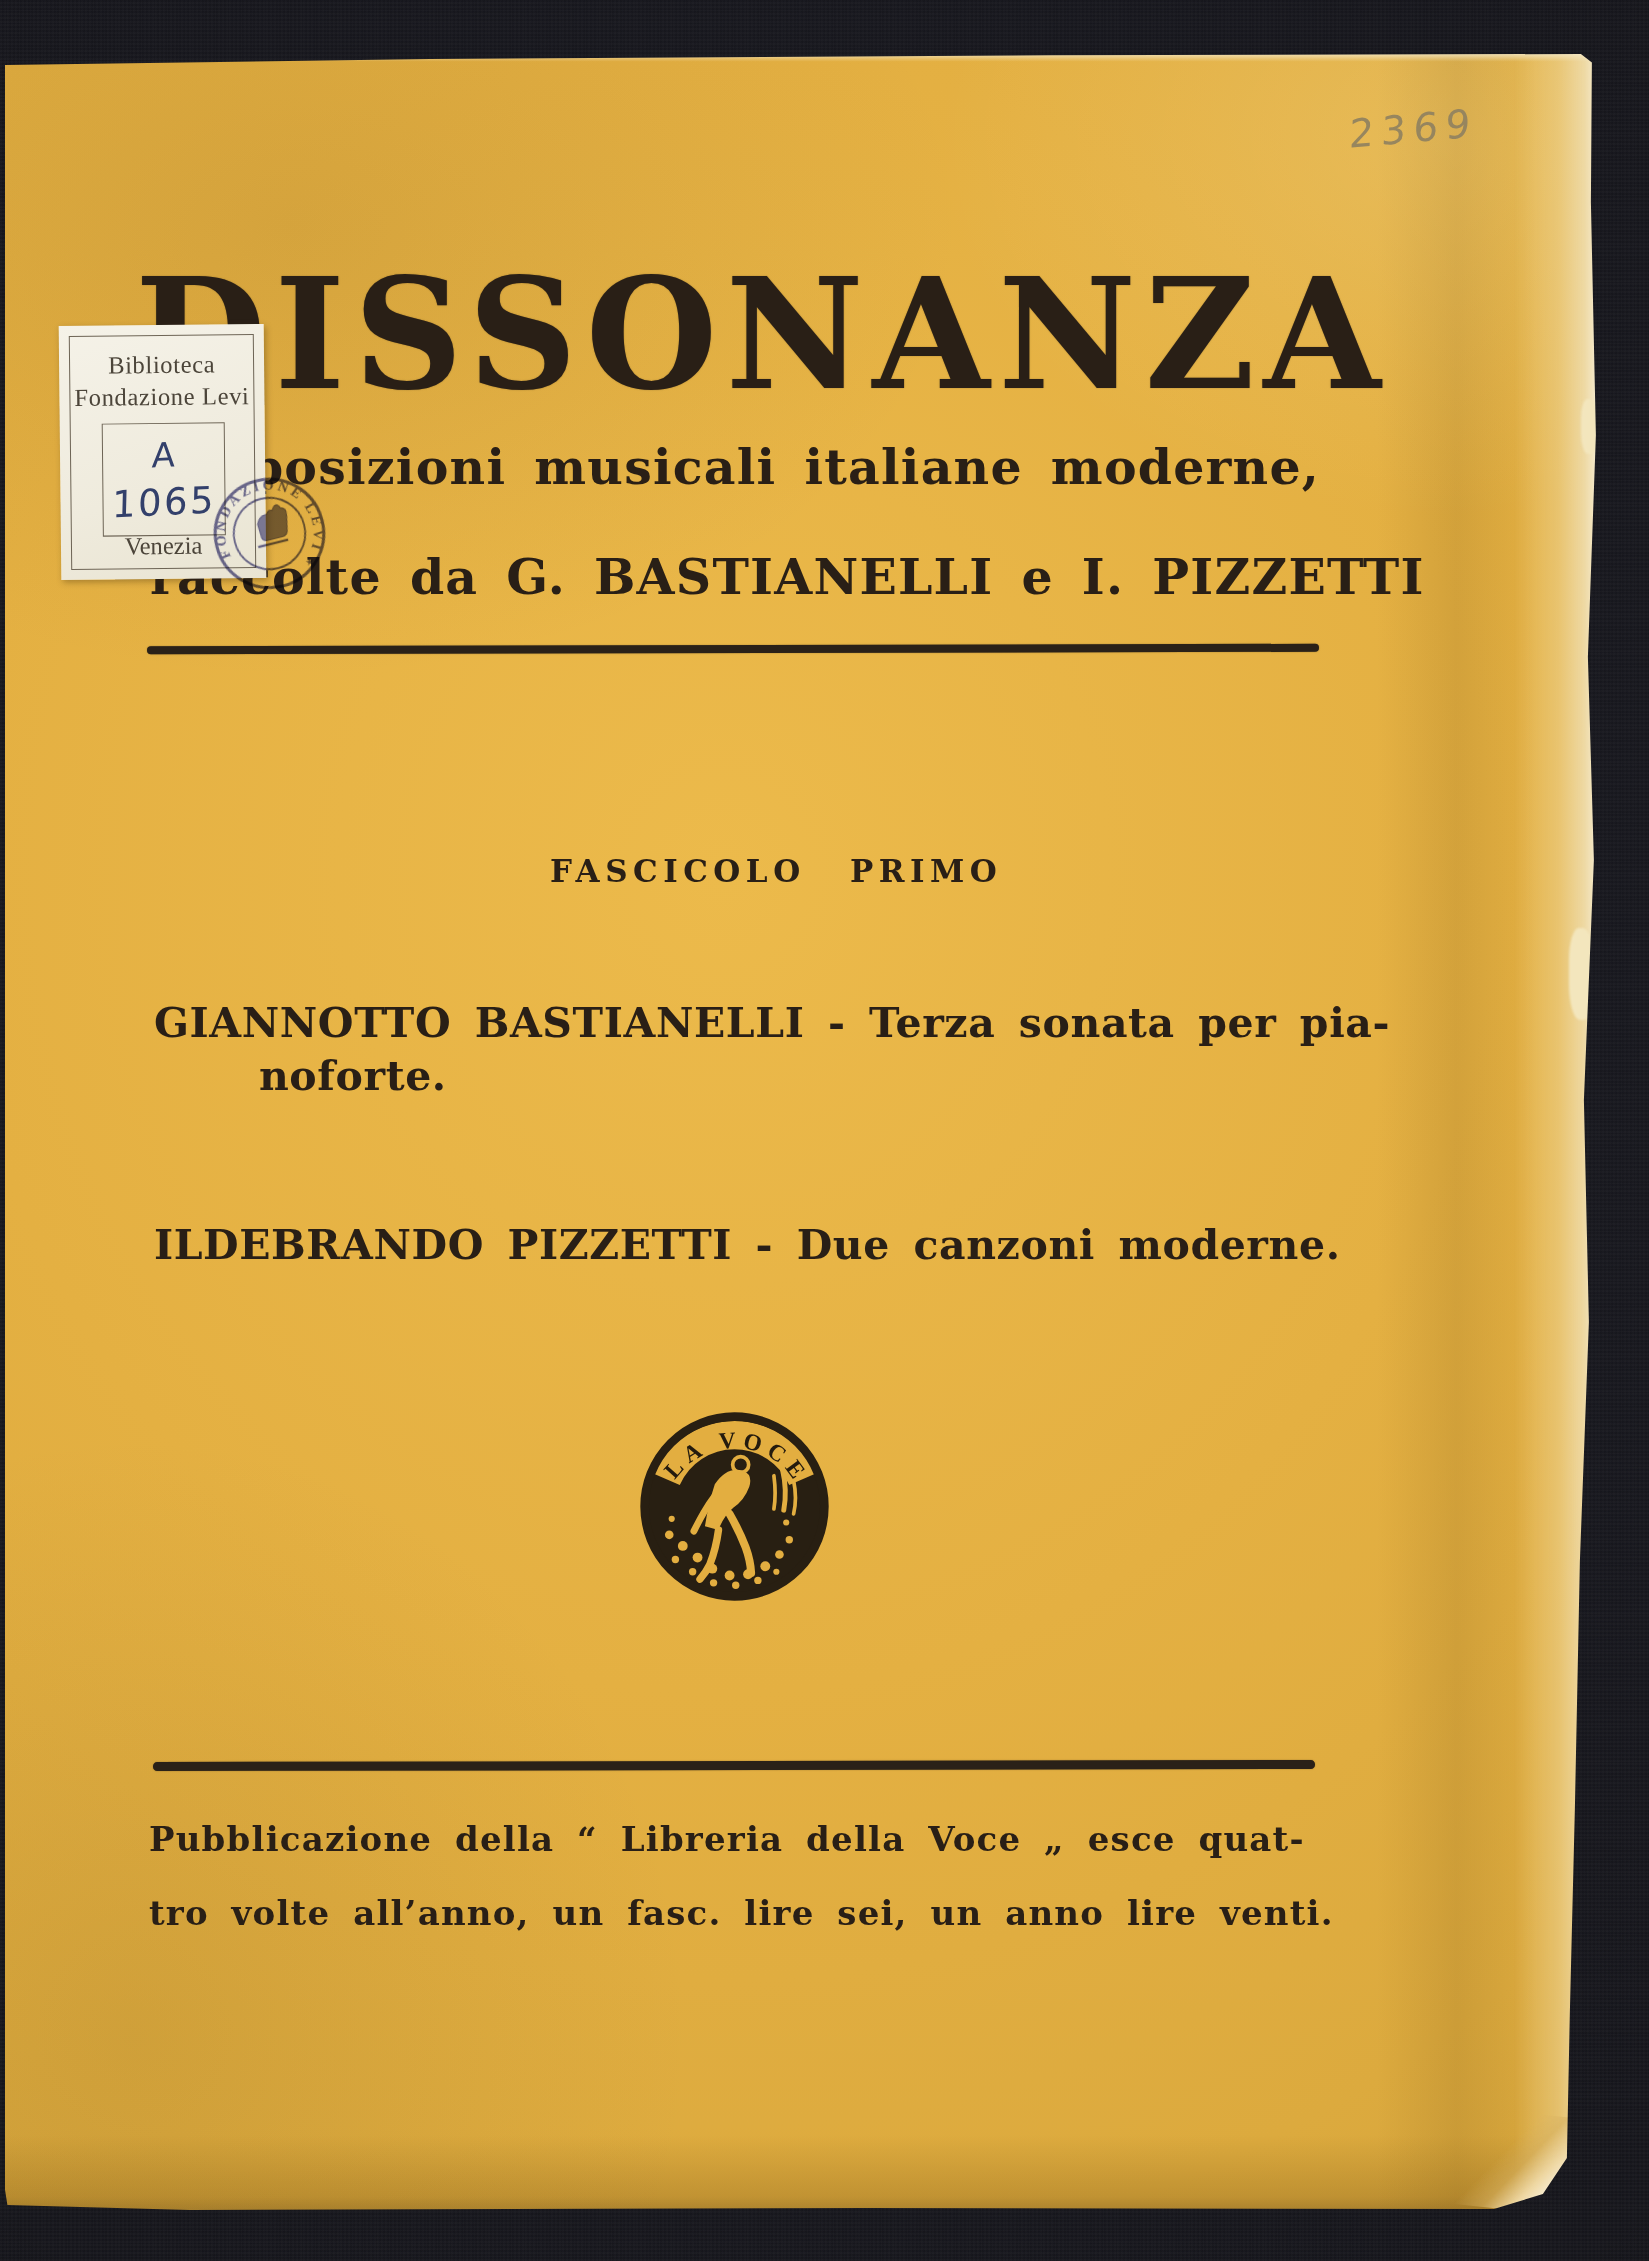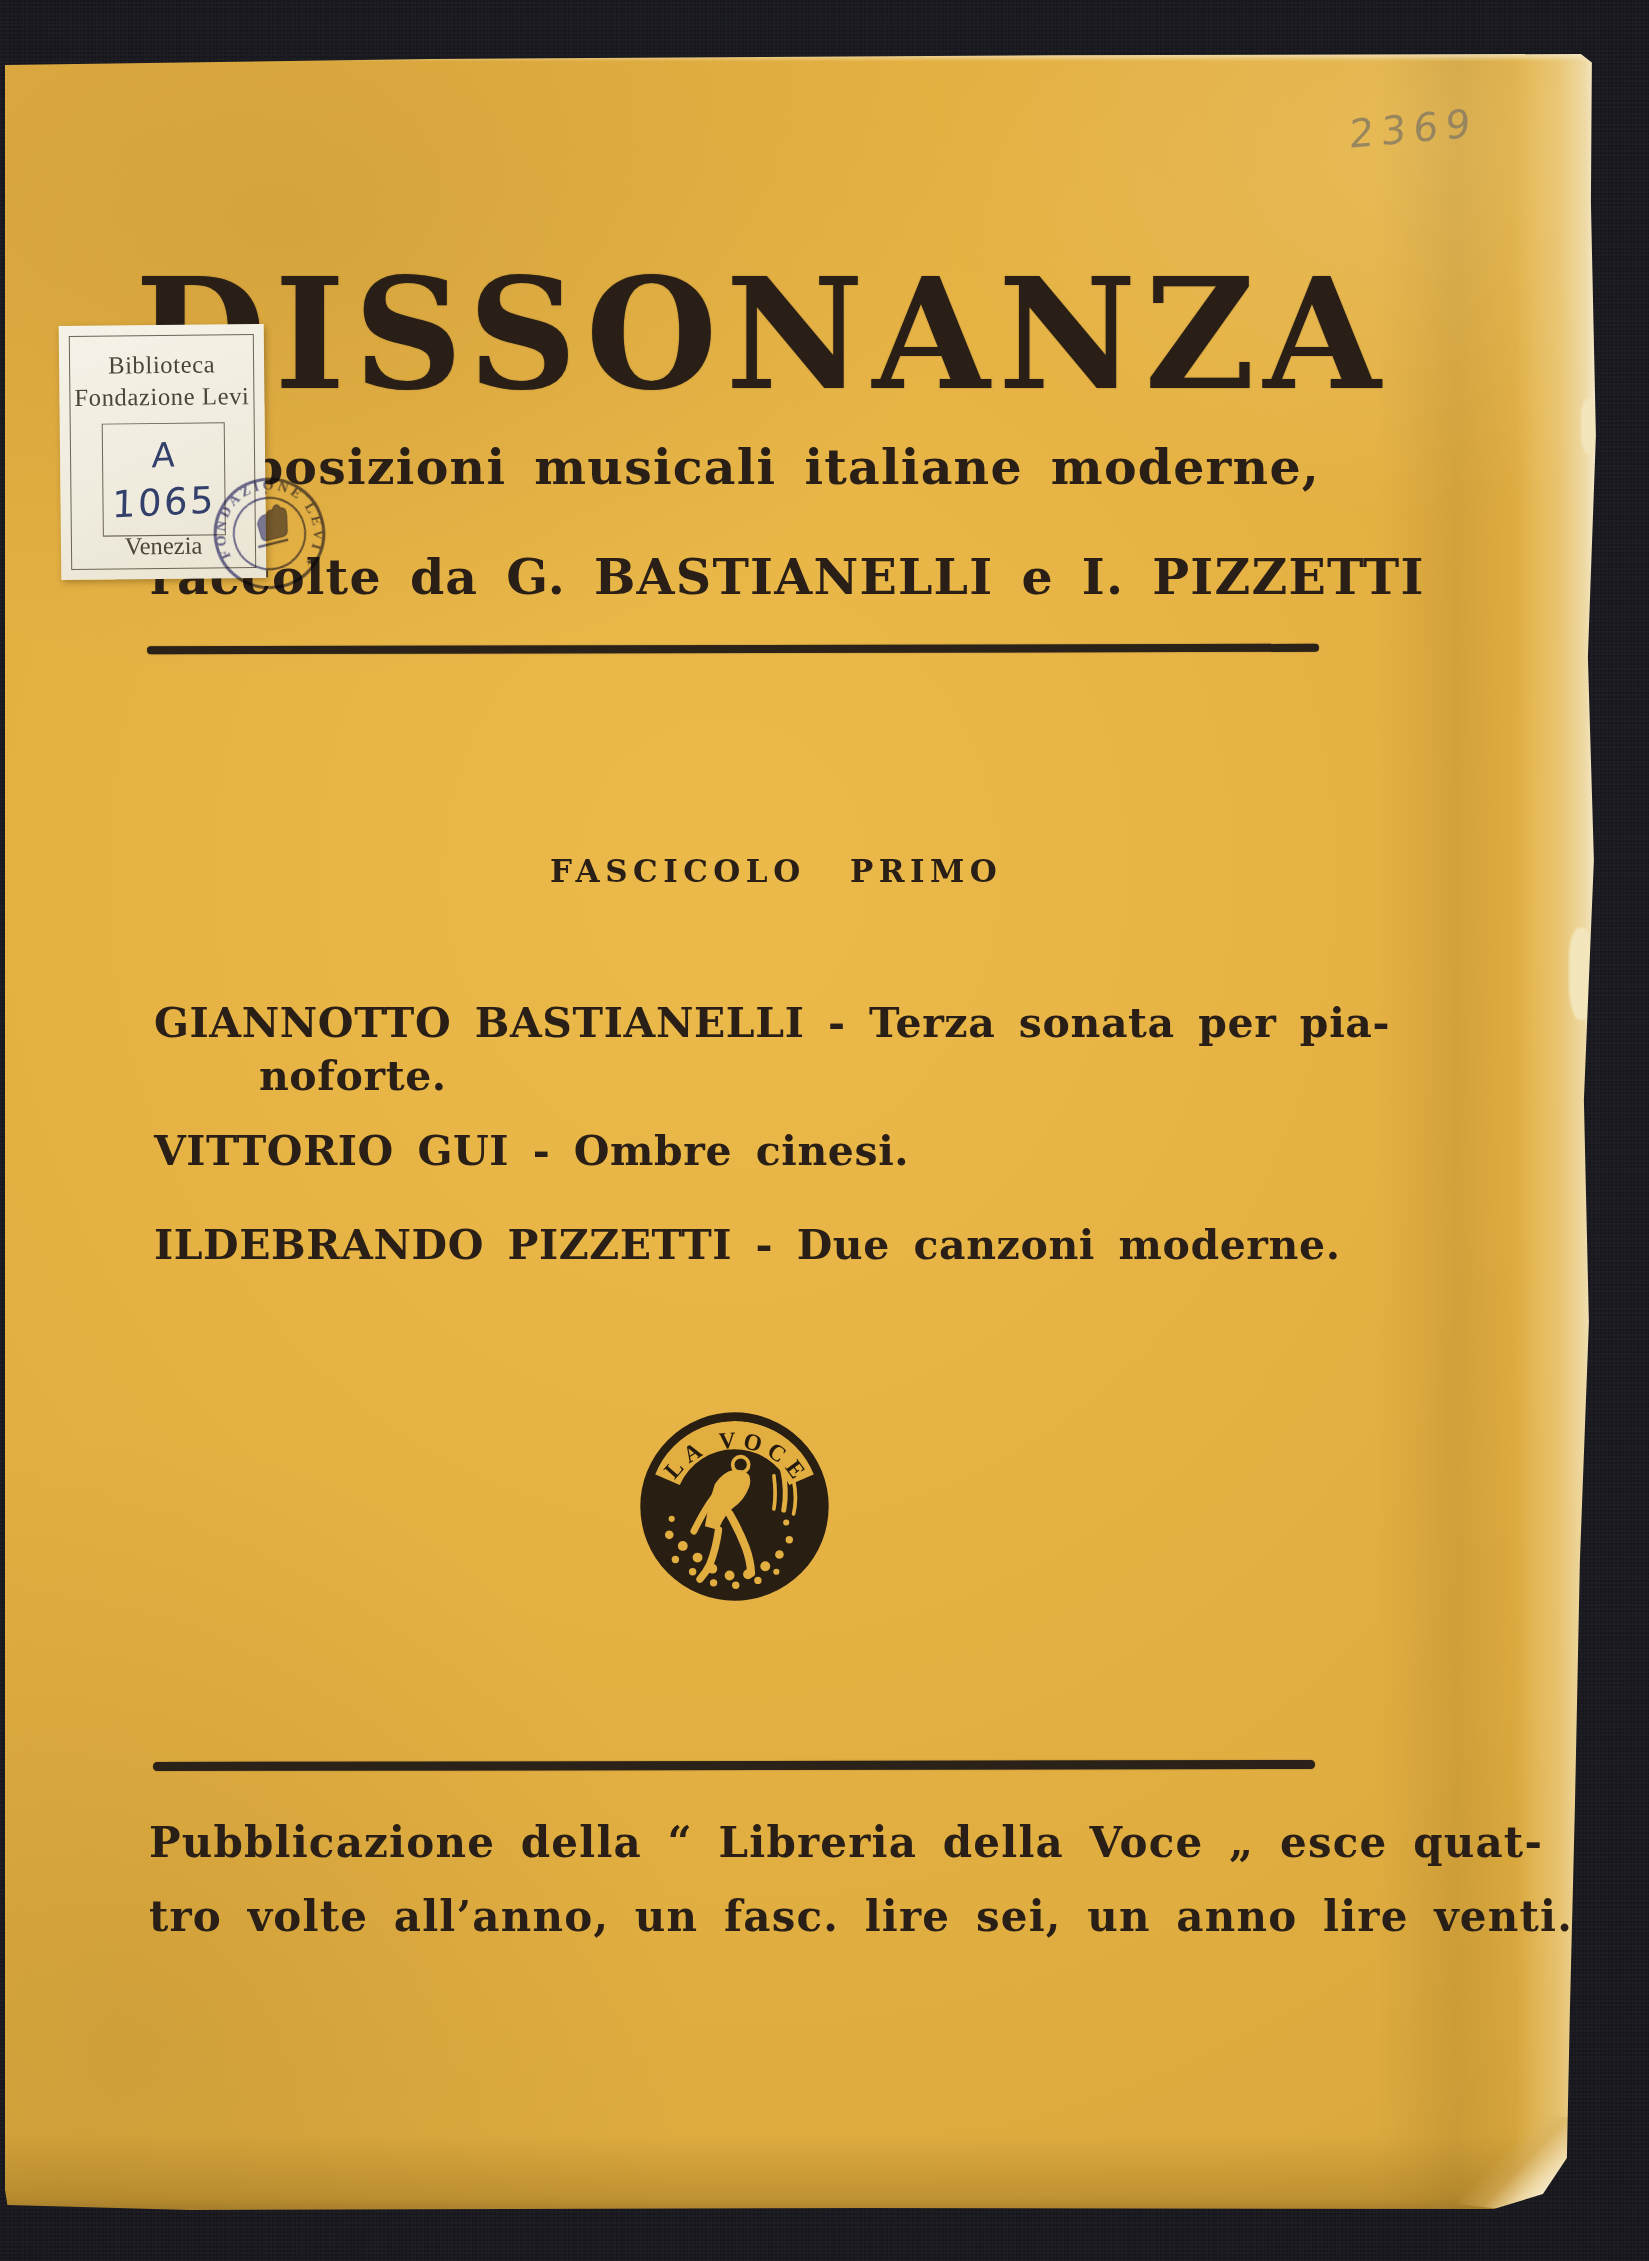--- a/index.html
+++ b/index.html
@@ -73,21 +73,21 @@
   .sub2{left:145px;top:499px;}
   .rule{position:absolute;background:#2a2118;border-radius:4.3px;box-shadow:0 0 1.2px rgba(41,31,22,.6);}
   .rule-top{left:142px;top:591px;width:1172px;height:8px;transform:rotate(-.12deg);}
   .rule-bottom{left:148px;top:1707px;width:1162px;height:8.6px;transform:rotate(-.1deg);}
   .fascicolo{left:545px;top:802px;font-size:31px;letter-spacing:5.5px;word-spacing:28px;}
   .contents-item{font-size:41px;letter-spacing:0.6px;word-spacing:8.6px;}
   .ci1{left:149px;top:949px;}
   .ci1b{left:254px;top:1002px;}
   .ci2{left:149px;top:1077px;}
   .ci3{left:149px;top:1171px;}
-  .footer-line{font-size:42px;letter-spacing:1.2px;word-spacing:9.8px;}
+  .footer-line{font-size:34px;letter-spacing:1.2px;word-spacing:9.8px;}
   .fl1{left:144px;top:1768px;}
   .fl2{left:144px;top:1842px;}
   .logo-svg{position:absolute;left:631px;top:1354px;width:197px;height:197px;}
   
   .pencil{
     position:absolute;left:1344px;top:52px;
     color:#8f8160;font-family:"DejaVu Sans",sans-serif;font-weight:normal;
     font-size:39px;letter-spacing:7.4px;
     transform:rotate(-5deg) skewX(-7deg);
     opacity:.9;white-space:nowrap;
@@ -142,21 +142,20 @@
 
     <h1 class="ink title" style="margin:0;">DISSONANZA</h1>
     <div class="ink subtitle sub1">posizioni musicali italiane moderne,</div>
     <div class="ink subtitle sub2">raccolte da G. BASTIANELLI e I. PIZZETTI</div>
     <div class="rule rule-top"></div>
 
     <div class="ink fascicolo">FASCICOLO  PRIMO</div>
 
     <div class="ink contents-item ci1"><span>GIANNOTTO BASTIANELLI</span> <span>-</span> <span>Terza sonata per pia-</span></div>
     <div class="ink contents-item ci1b">noforte.</div>
-    <div class="ink contents-item ci2"><span>VITTORIO GUI</span> <span>-</span> <span>Ombre cinesi.</span></div>
     <div class="ink contents-item ci3"><span>ILDEBRANDO PIZZETTI</span> <span>-</span> <span>Due canzoni moderne.</span></div>
 
     <svg class="logo-svg" viewBox="0 0 320 320" aria-hidden="true">
       <circle cx="160" cy="160" r="150" fill="#281f12"></circle>
       <path d="M 50,116 A 120,120 0 0 1 270,116" stroke="#e3ae40" stroke-width="46" fill="none"></path>
       <circle cx="160" cy="160" r="146" fill="none" stroke="#281f12" stroke-width="14"></circle>
       <defs>
         <path id="arcText" d="M 57,130 A 114,114 0 0 1 263,130"></path>
       </defs>
       <text font-size="38" font-weight="bold" letter-spacing="10" fill="#241b0e" font-family="Liberation Serif, serif">

